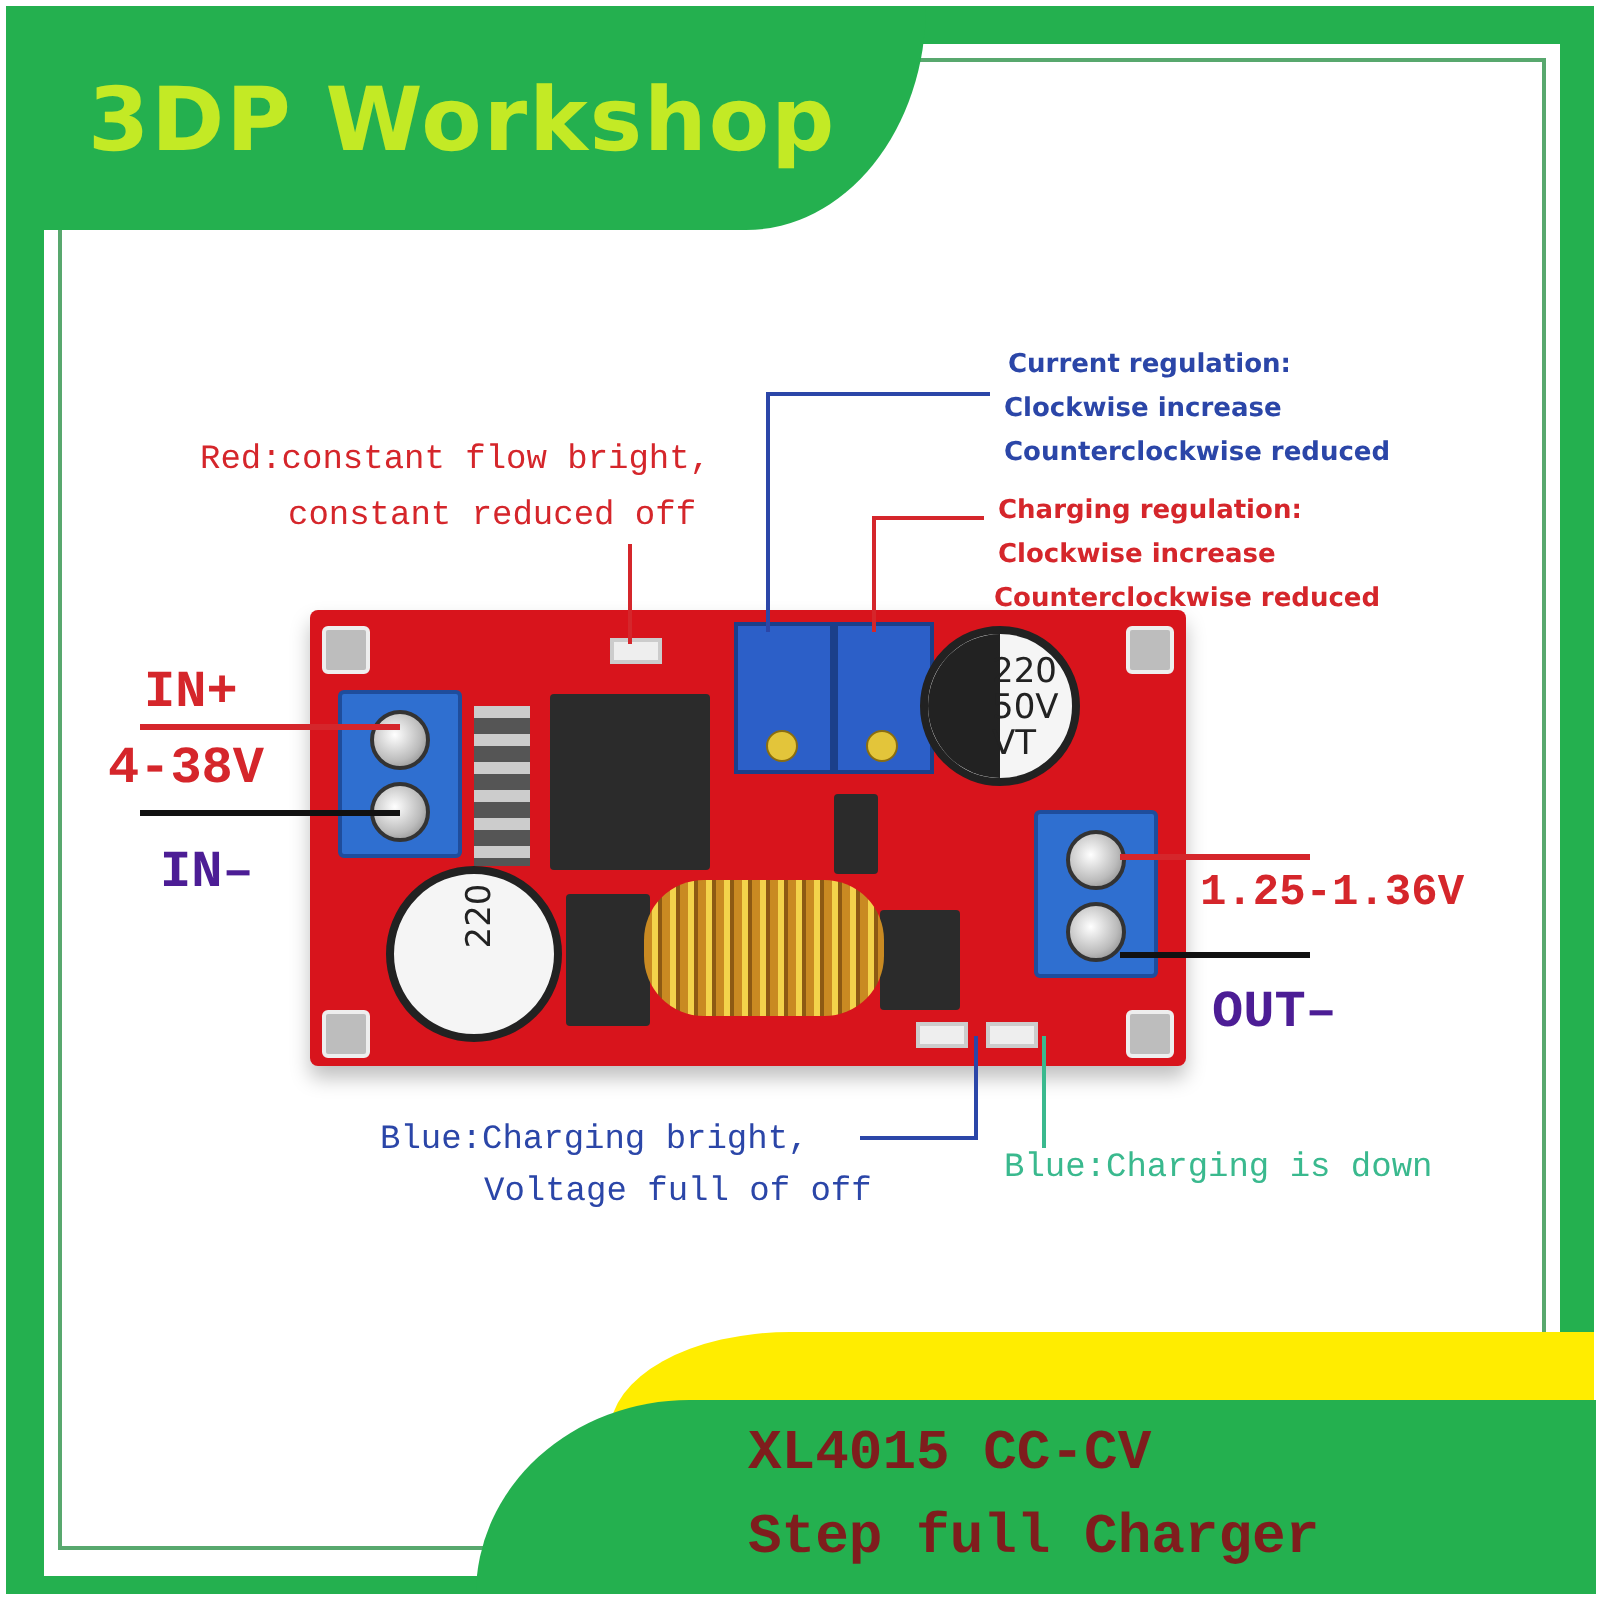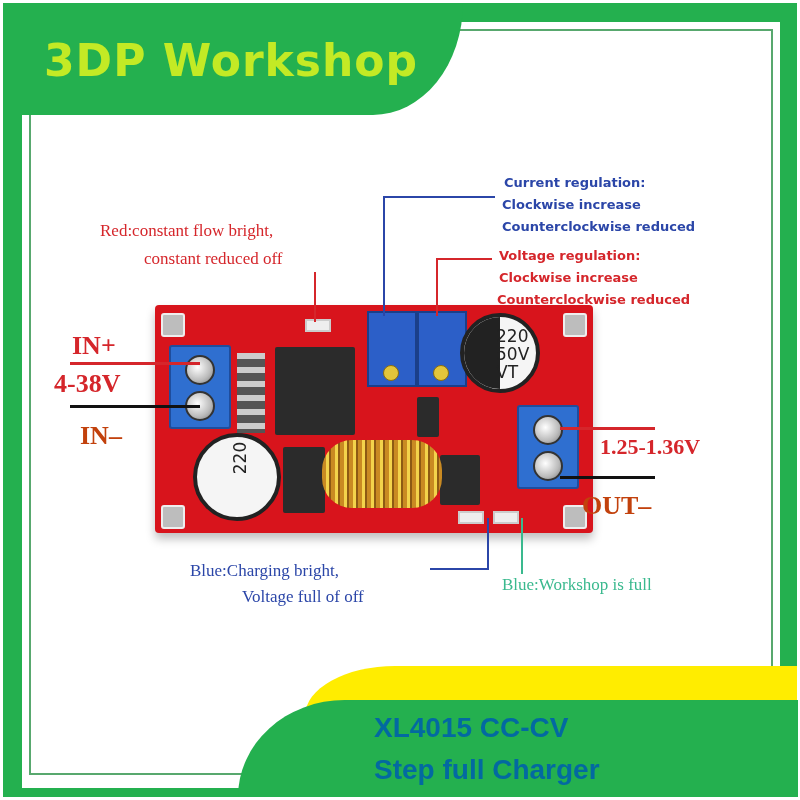--- a/index.html
+++ b/index.html
@@ -4,29 +4,29 @@
 <style>
   html, body { margin: 0; padding: 0; }
   body { width: 800px; height: 800px; position: relative; overflow: hidden; background: #ffffff; font-family: "Liberation Sans", sans-serif; }
   .frame-outer { position: absolute; left: 3px; top: 3px; width: 794px; height: 794px; background: #24b04f; }
   .frame-inner { position: absolute; left: 22px; top: 22px; width: 758px; height: 766px; background: #ffffff; }
   .frame-line-full { position: absolute; left: 29px; top: 29px; width: 744px; height: 746px; border: 2px solid #58a86e; box-sizing: border-box; background:#fff; }
   .title-tab-fill { position: absolute; left: 3px; top: 3px; width: 460px; height: 112px; background: #24b04f; border-bottom-right-radius: 90px 112px; }
   .brand { position: absolute; left: 20px; top: 35px; font-family: "DejaVu Sans", sans-serif; font-size: 44px; font-weight: bold; color: #c3ea25; letter-spacing: 1px; margin-left: 24px; }
   .yellow-band { position: absolute; left: 305px; top: 666px; width: 492px; height: 60px; background: #ffed00; border-top-left-radius: 90px 50px; }
   .bottom-tab { position: absolute; left: 238px; top: 700px; width: 560px; height: 97px; background: #24b04f; border-top-left-radius: 110px 100px; }
-  .product-line { position: absolute; left: 374px; font-family: Liberation Sans, sans-serif; font-size: 28px; font-weight: bold; color: #0369a1; }
+  .product-line { position: absolute; left: 374px; font-family: Liberation Mono, monospace; font-size: 28px; font-weight: bold; color: #7f1d1d; }
   .product-line.l1 { top: 712px; }
   .product-line.l2 { top: 754px; }
-  .note { position: absolute; font-family: Liberation Serif, serif; font-size: 17px; white-space: nowrap; line-height: 22px; }
+  .note { position: absolute; font-family: Liberation Mono, monospace; font-size: 17px; white-space: nowrap; line-height: 22px; }
   .note.sans { font-family: "DejaVu Sans", sans-serif; font-weight: bold; font-size: 13px; }
   .red { color: #d5262b; }
   .blue { color: #2b46a8; }
   .teal { color: #3ab98e; }
-  .black { color: #c2410c; }
+  .black { color: #4c1d95; }
   .big { font-size: 26px; font-weight: bold; }
   .line { position: absolute; }
   .pcb { position: absolute; left: 155px; top: 305px; width: 438px; height: 228px; background: #d8141c; border-radius: 4px; box-shadow: 0 6px 10px rgba(0,0,0,0.25); }
   .pad { position: absolute; width: 20px; height: 20px; background: #bdbdbd; border: 2px solid #eee; border-radius: 3px; }
   .terminal { position: absolute; width: 58px; height: 80px; background: #2f6fd0; border: 2px solid #1f4d9c; border-radius: 3px; }
   .screw { position: absolute; width: 26px; height: 26px; border-radius: 50%; background: radial-gradient(circle at 40% 40%, #fff, #bbb 60%, #777); border: 2px solid #333; }
   .ic { position: absolute; background: #2b2b2b; border-radius: 2px; }
   .cap { position: absolute; width: 80px; height: 80px; border-radius: 50%; background: #f5f5f5; border: 4px solid #222; overflow: hidden; }
   .cap-half { position: absolute; left: 0; top: 0; width: 50%; height: 100%; background: #222; }
   .cap-text { position: absolute; font-family: "DejaVu Sans", sans-serif; font-size: 17px; color: #222; line-height: 18px; }
@@ -109,34 +109,34 @@
 <div class="line" style="left:560px;top:427px;width:95px;height:3px;background:#d5262b;"></div>
 <div class="line" style="left:560px;top:476px;width:95px;height:3px;background:#111;"></div>
 <div class="line" style="left:487px;top:518px;width:2px;height:52px;background:#2b46a8;"></div>
 <div class="line" style="left:430px;top:568px;width:59px;height:2px;background:#2b46a8;"></div>
 <div class="line" style="left:521px;top:518px;width:2px;height:56px;background:#3ab98e;"></div>
 
 <div class="note sans blue" style="left:504px;top:172px;">Current regulation:</div>
 <div class="note sans blue" style="left:502px;top:194px;">Clockwise increase</div>
 <div class="note sans blue" style="left:502px;top:216px;">Counterclockwise reduced</div>
 
-<div class="note sans red" style="left:499px;top:245px;">Voltage regulation:</div>
+<div class="note sans red" style="left:499px;top:245px;">Charging regulation:</div>
 <div class="note sans red" style="left:499px;top:267px;">Clockwise increase</div>
 <div class="note sans red" style="left:497px;top:289px;">Counterclockwise reduced</div>
 
 <div class="note red" style="left:100px;top:220px;">Red:constant flow bright,</div>
 <div class="note red" style="left:144px;top:248px;">constant reduced off</div>
 
 <div class="note red big" style="left:72px;top:335px;">IN+</div>
 <div class="note red big" style="left:54px;top:373px;">4-38V</div>
 <div class="note black big" style="left:80px;top:425px;">IN–</div>
 
 <div class="note red big" style="left:600px;top:436px;font-size:22px;">1.25-1.36V</div>
-<div class="note black big" style="left:582px;top:495px;">OUT–</div>
+<div class="note black big" style="left:606px;top:495px;">OUT–</div>
 
 <div class="note blue" style="left:190px;top:560px;">Blue:Charging bright,</div>
 <div class="note blue" style="left:242px;top:586px;">Voltage full of off</div>
-<div class="note teal" style="left:502px;top:574px;">Blue:Workshop is full</div>
+<div class="note teal" style="left:502px;top:574px;">Blue:Charging is down</div>
 
 <div class="yellow-band"></div>
 <div class="bottom-tab"></div>
 <div class="product-line l1">XL4015 CC-CV</div>
 <div class="product-line l2">Step full Charger</div>
 
 </body></html>

